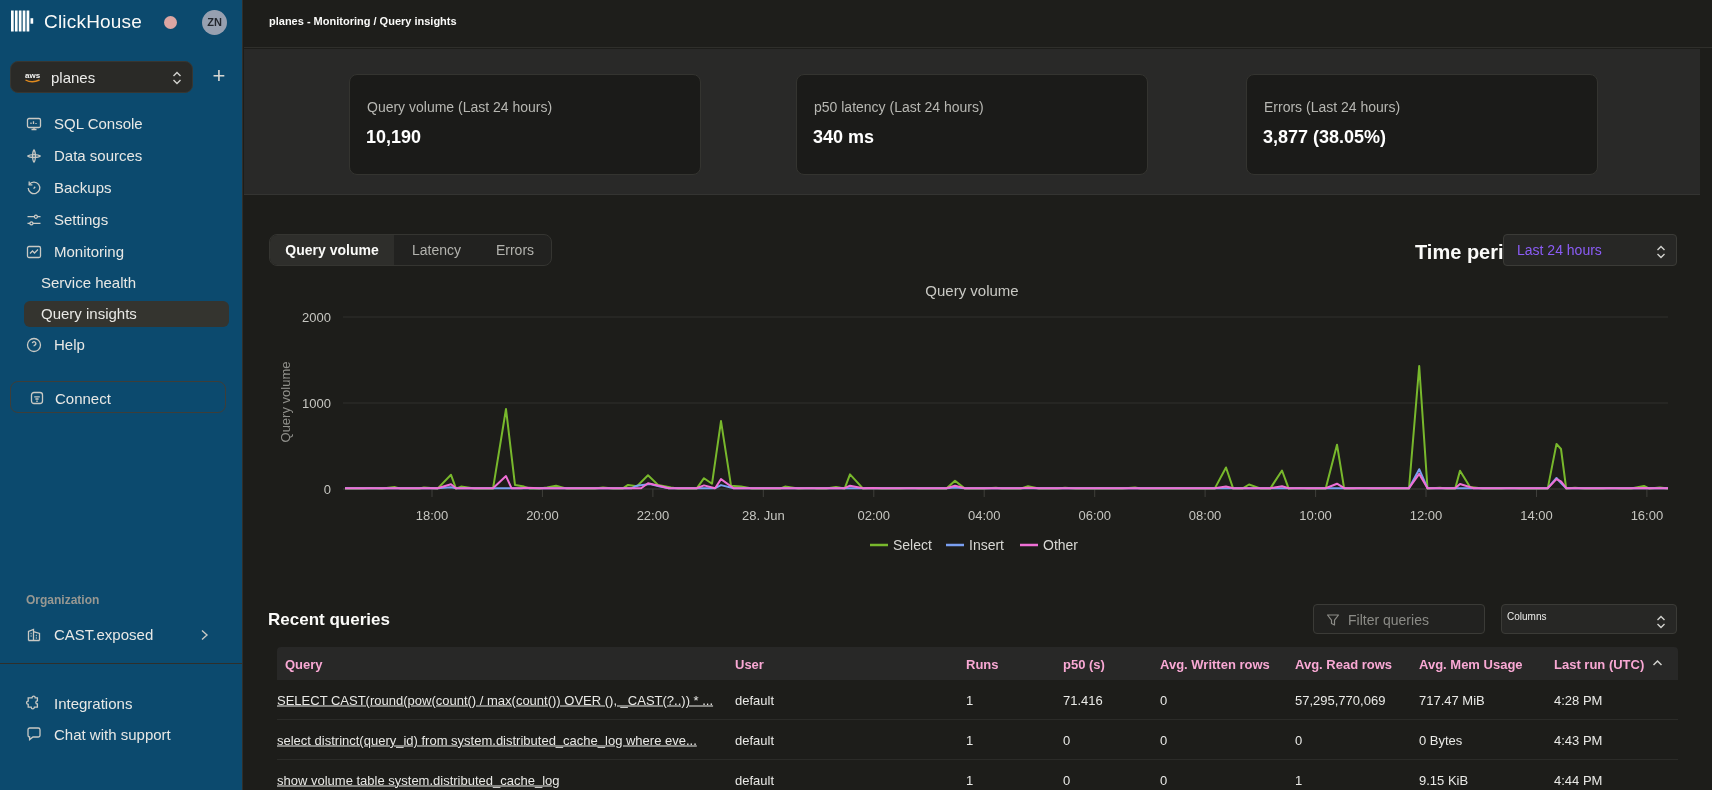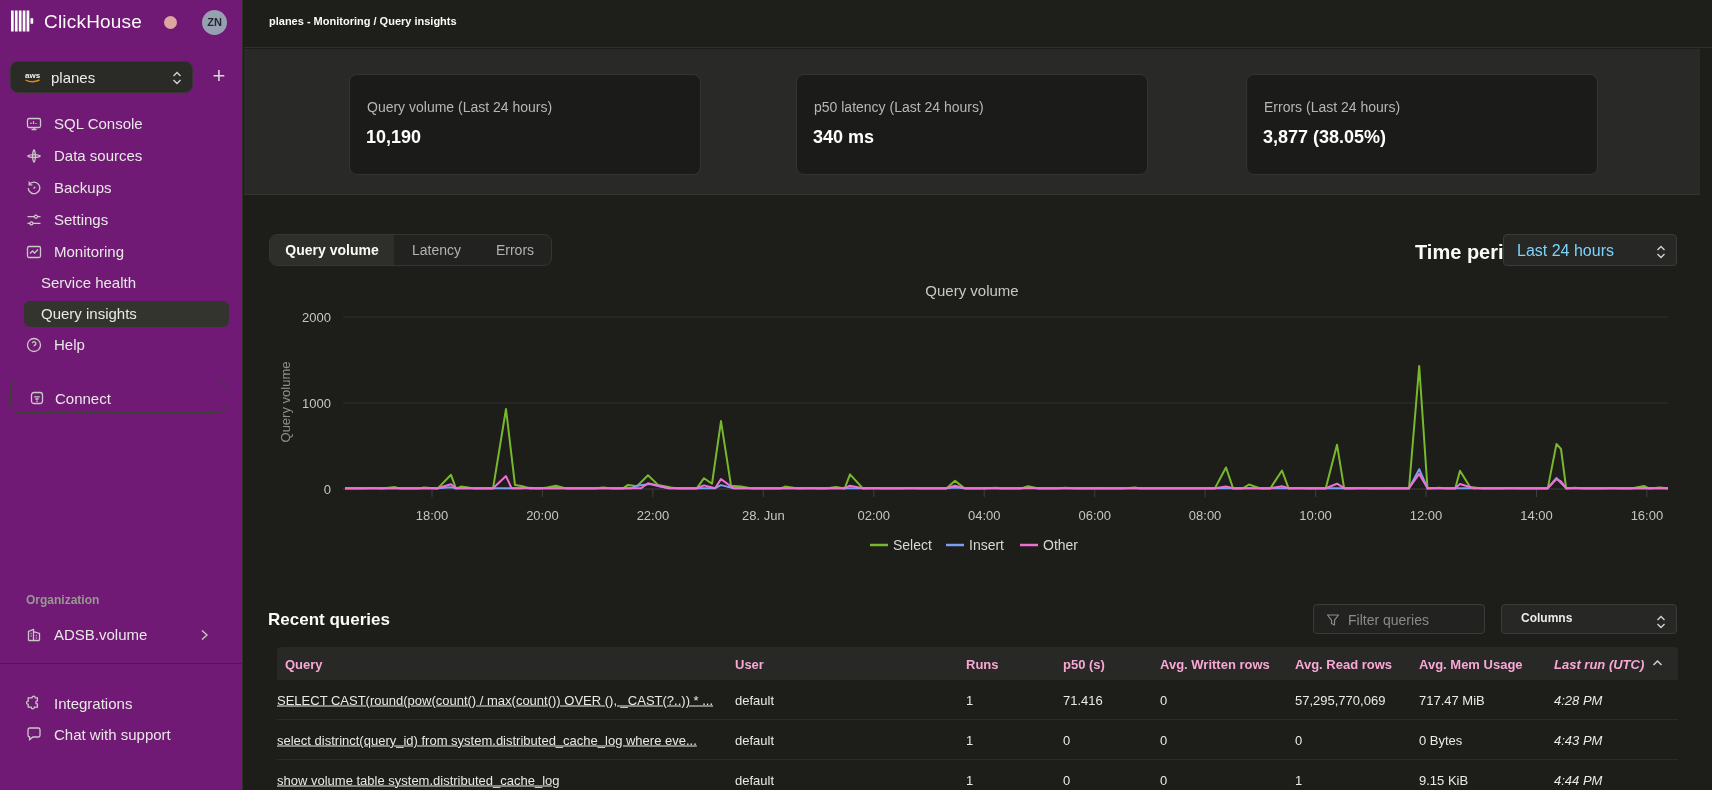--- a/index.html
+++ b/index.html
@@ -1,20 +1,20 @@
 <!DOCTYPE html>
 <html><head>
 <meta charset="utf-8">
 <style>
 * { margin:0; padding:0; box-sizing:border-box; }
 html,body { width:1712px; height:790px; overflow:hidden; background:#1d1d1a; font-family:"Liberation Sans", sans-serif; }
 body { position:relative; }
 
 
-#sidebar { position:absolute; left:0; top:0; width:243px; height:790px; background:#701a75; border-right:1px solid #2f2f2b; }
+#sidebar { position:absolute; left:0; top:0; width:243px; height:790px; background:#0c4a6e; border-right:1px solid #2f2f2b; }
 #logo { position:absolute; left:11px; top:10px; }
 #chname { position:absolute; left:44px; top:11px; font-size:19px; color:#fafaf8; letter-spacing:0.2px; }
 #pinkdot { position:absolute; left:164px; top:16px; width:13px; height:13px; border-radius:50%; background:#dca6a3; }
 #avatar { position:absolute; left:202px; top:10px; width:25px; height:25px; border-radius:50%; background:#97a0b0; color:#23272e; font-size:11px; font-weight:bold; text-align:center; line-height:25px; }
 #wsel { position:absolute; left:10px; top:61px; width:183px; height:32px; background:#2a2a27; border:1px solid #363632; border-radius:8px; }
 #wsel .aws { position:absolute; left:13px; top:7px; }
 #wsel .nm { position:absolute; left:40px; top:7px; font-size:15px; color:#ececea; }
 #plusbtn { position:absolute; left:206px; top:64px; width:26px; height:26px; color:#d6d6d2; font-size:22px; font-weight:300; text-align:center; line-height:24px; }
 .navrow { position:absolute; left:0; width:243px; height:32px; color:#e8e8e5; font-size:15px; }
 .navrow .ic { position:absolute; left:26px; top:8px; width:16px; height:16px; }
@@ -40,42 +40,42 @@
 .card .vl { position:absolute; left:16px; top:52px; font-size:18px; font-weight:bold; color:#ffffff; }
 #card1 { left:105px; } #card2 { left:552px; } #card3 { left:1002px; }
 
 
 #tabs { position:absolute; left:25px; top:234px; height:32px; border:1px solid #353531; border-radius:8px; background:#222220; display:flex; overflow:hidden; }
 .tab { height:30px; line-height:30px; text-align:center; font-size:14px; color:#b3b3ae; }
 .tab:nth-child(1){width:124px;} .tab:nth-child(2){width:85px;} .tab:nth-child(3){width:72px;}
 .tab.active { background:#2e2e2b; color:#fafaf8; font-weight:bold; border-radius:7px 0 0 7px; }
 #tplabel { position:absolute; left:1171px; top:241px; font-size:20px; font-weight:bold; color:#fafaf8; }
 #tpselect { position:absolute; left:1259px; top:234px; width:174px; height:32px; background:#272725; border:1px solid #3b3b37; border-radius:4px; }
-#tpselect .vv { position:absolute; left:13px; top:7px; font-size:16px; color:#7dd3fc; }
+#tpselect .vv { position:absolute; left:13px; top:7px; font-size:14px; color:#8b5cf6; }
 .updown { position:absolute; right:10px; top:8px; }
 
 
 #charttitle { position:absolute; left:0; top:282px; width:1456px; text-align:center; font-size:15px; color:#c9c9c4; }
 #chart { position:absolute; left:0; top:300px; }
 #legend { position:absolute; left:0; top:536px; width:1456px; height:20px; }
 
 
 #rqtitle { position:absolute; left:24px; top:610px; font-size:17px; font-weight:bold; color:#fafaf8; }
 #filter { position:absolute; left:1069px; top:604px; width:172px; height:30px; background:#222220; border:1px solid #3b3b37; border-radius:4px; }
 #filter .ph { position:absolute; left:34px; top:7px; font-size:14px; color:#8b8b86; }
 #columns { position:absolute; left:1257px; top:604px; width:176px; height:30px; background:#272725; border:1px solid #3b3b37; border-radius:4px; }
-#columns .vv { position:absolute; left:19px; top:6px; font-size:12px; color:#ececea;font-weight:bold; }
+#columns .vv { position:absolute; left:5px; top:6px; font-size:10px; color:#ececea; }
 
 
 #tbl { position:absolute; left:33px; top:647px; width:1401px; height:143px; font-size:13px; }
 #thead { position:absolute; left:0; top:0; width:1401px; height:33px; background:#282827; border-radius:4px 4px 0 0; color:#f9a8d4; font-weight:bold; }
 .trow { position:absolute; left:0; width:1401px; height:40px; border-bottom:1px solid #2b2b28; color:#e9e9e6; }
 .c { position:absolute; top:50%; transform:translateY(-50%); white-space:nowrap; }
 #thead .c0 { left:8px; } .trow .c0 { left:0;text-decoration:underline; }
-.c1 { left:458px; } .c2 { left:689px; } .c3 { left:786px; } .c4 { left:883px; } .c5 { left:1018px; } .c6 { left:1142px; } .c7 { left:1277px;font-style:italic; }
+.c1 { left:458px; } .c2 { left:689px; } .c3 { left:786px; } .c4 { left:883px; } .c5 { left:1018px; } .c6 { left:1142px; } .c7 { left:1277px; }
 </style>
 </head>
 <body>
 
 <div id="sidebar">
   <svg id="logo" width="23" height="22" viewBox="0 0 23 22">
     <rect x="0" y="0.5" width="2.7" height="21" fill="#fff"></rect>
     <rect x="3.9" y="0.5" width="2.7" height="21" fill="#fff"></rect>
     <rect x="7.8" y="0.5" width="2.7" height="21" fill="#fff"></rect>
     <rect x="11.7" y="0.5" width="2.7" height="21" fill="#fff"></rect>
@@ -155,21 +155,21 @@
         <path d="M7.3 11.2 h1.4" stroke-width="1.5"></path>
       </svg>
     <div style="position:absolute;left:44px;top:8px;font-size:15px;color:#e8e8e5">Connect</div>
   </div>
   <div id="orglabel">Organization</div>
   <div id="orgrow">
     <svg class="ic" style="position:absolute;left:26px;top:8px;width:16px;height:16px" viewBox="0 0 16 16" fill="none" stroke="#c9c9c4" stroke-width="1.3">
         <path d="M2.5 13.5 V4.5 l5 -2 v11 M7.5 4.7 l6 1.8 v7 M2.5 13.5 h11"></path>
         <path d="M4.6 6.5 h1 M4.6 9 h1 M9.8 8.5 h1 M9.8 11 h1"></path>
       </svg>
-    <div class="tx" style="position:absolute;left:54px;top:7px">ADSB.volume</div>
+    <div class="tx" style="position:absolute;left:54px;top:7px">CAST.exposed</div>
     <svg style="position:absolute;left:199px;top:9px" width="10" height="14" viewBox="0 0 10 14">
         <path d="M3 2.5 L8 7 L3 11.5" stroke="#c9c9c4" stroke-width="1.4" fill="none"></path>
       </svg>
   </div>
   <div id="sb-div"></div>
   <div class="botrow" style="top:689px">
     <svg class="ic" viewBox="0 0 16 16" fill="none" stroke="#c9c9c4" stroke-width="1.3">
         <path d="M6 2.8 a1.6 1.6 0 0 1 3.2 0 l2.2 0 v3 a1.6 1.6 0 0 0 0 3.2 v3.2 l-3 0 a1.6 1.6 0 0 1 -3.2 0 l-3 0 V9.3 a1.6 1.6 0 0 1 0 -3.2 V2.8 Z"></path>
       </svg>
     <div class="tx">Integrations</div>

